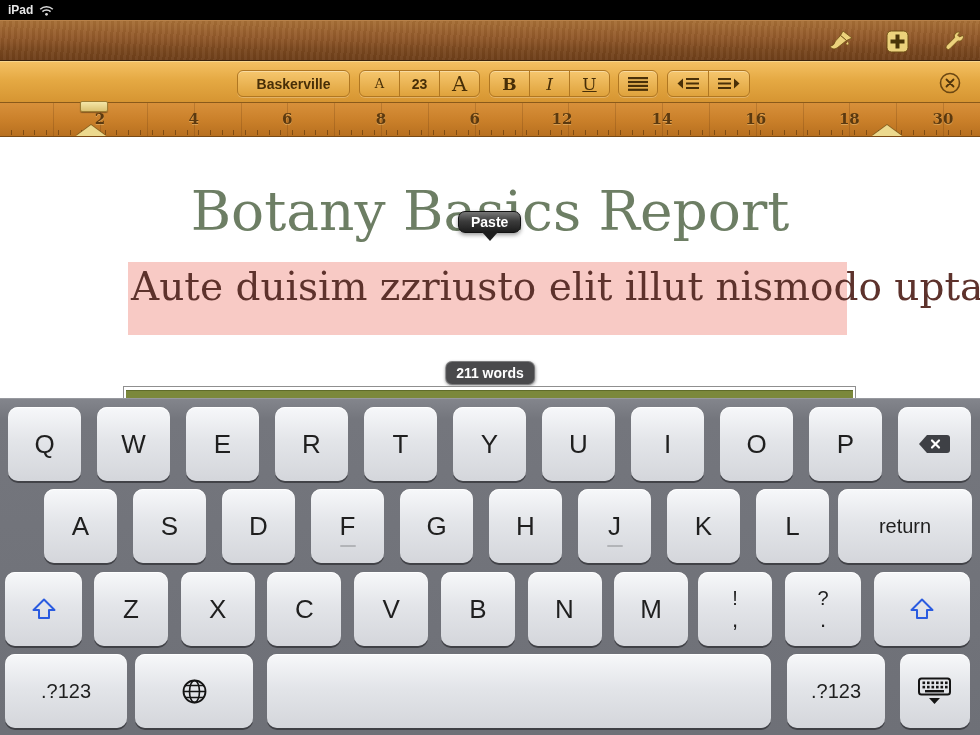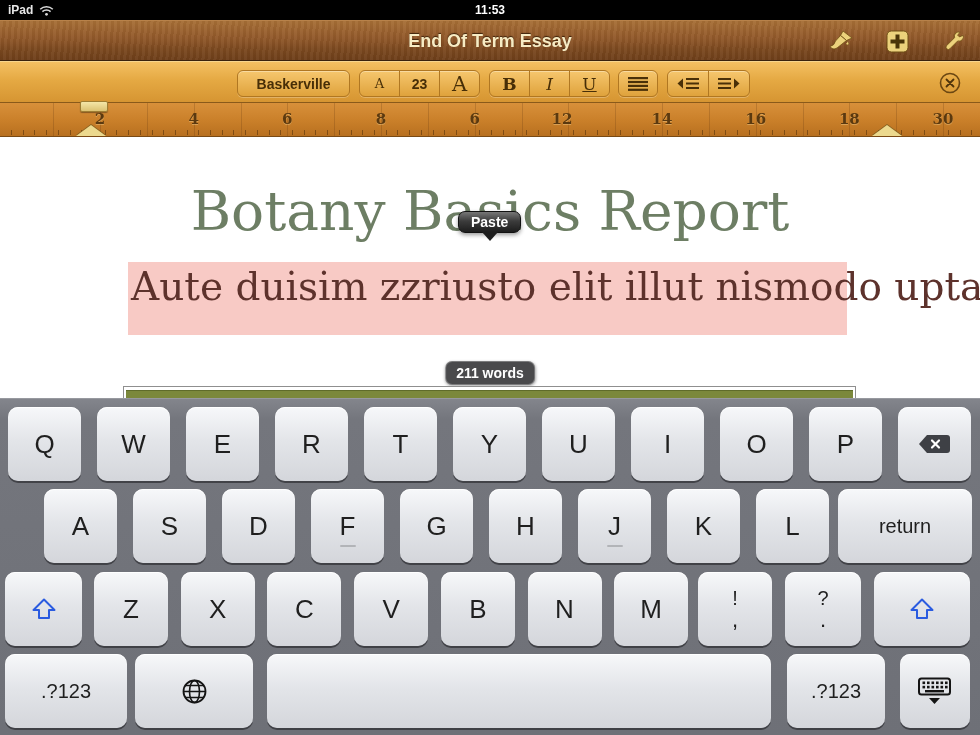--- a/index.html
+++ b/index.html
@@ -104,40 +104,38 @@
     <div class="left">
       <span>iPad</span>
       <span>
         <svg width="15" height="11" viewBox="0 0 15 11">
           <path d="M1.2 4.2a9 9 0 0 1 12.6 0" fill="none" stroke="#d9d9d9" stroke-width="1.5"></path>
           <path d="M3.4 6.6a6 6 0 0 1 8.2 0" fill="none" stroke="#d9d9d9" stroke-width="1.5"></path>
           <circle cx="7.5" cy="9.3" r="1.4" fill="#d9d9d9"></circle>
         </svg>
       </span>
     </div>
-    <div class="time">11:53</div>
     <div class="right">
       <span>
         <svg width="9" height="13" viewBox="0 0 9 13">
           <path d="M1.5 3.4 L7.5 9.6 L4.5 12 V1 L7.5 3.4 L1.5 9.6" fill="none" stroke="#8f8f8f" stroke-width="1.2"></path>
         </svg>
       </span>
       <span>100%</span>
       <span>
         <svg width="24" height="12" viewBox="0 0 24 12">
           <rect x="0.5" y="0.5" width="20" height="11" rx="2" fill="#fff" stroke="#fff"></rect>
           <rect x="21.5" y="3.5" width="2" height="5" rx="1" fill="#fff"></rect>
           <path d="M11.5 1.5 L8.5 6.5 H11 L9.5 10.5 L13.5 5 H10.8 Z" fill="#6b6b6b"></path>
         </svg>
       </span>
     </div>
   </div>
 
   <div id="navbar">
-    <div id="nav-title">End Of Term Essay</div>
     <div id="nav-icons">
       <span class="nicon">
         <svg width="26" height="24" viewBox="0 0 26 24">
           <path d="M15 2 L24 9 L18.5 11.5 L12.5 6.5 Z" fill="#ecd27c" stroke="#6e4f14" stroke-width="0.8"></path>
           <path d="M12.5 6.5 L18.5 11.5 L9 19 Q4.5 21.5 2 17.5 Q6.5 16.5 7.5 12 Z" fill="#ecd27c" stroke="#6e4f14" stroke-width="0.8"></path>
           <path d="M20 12.5 q1.5 2 0.3 3.2 q-1.4 1-2.3-0.6" fill="#ecd27c" stroke="#6e4f14" stroke-width="0.6"></path>
         </svg>
       </span>
       <span class="nicon">
         <svg width="23" height="23" viewBox="0 0 23 23">

